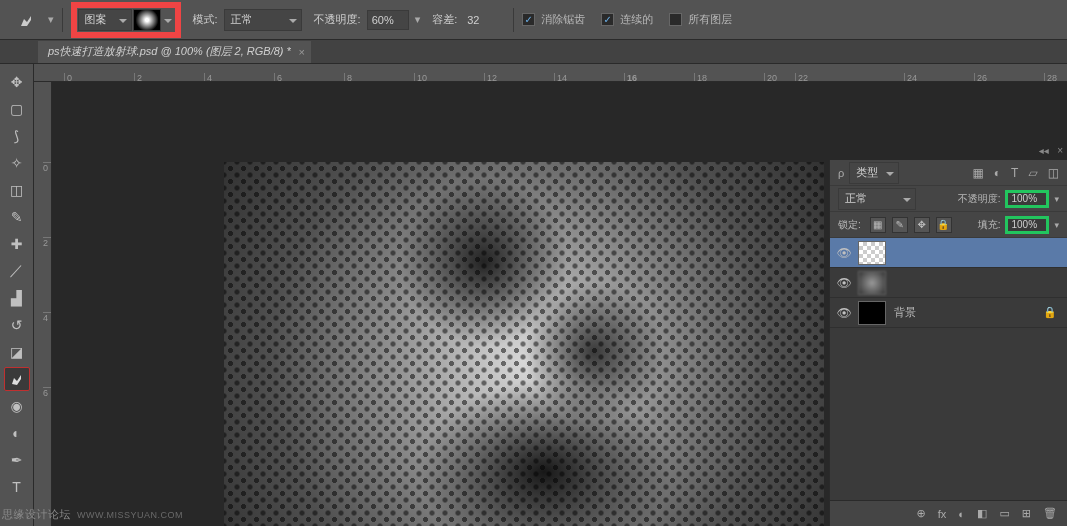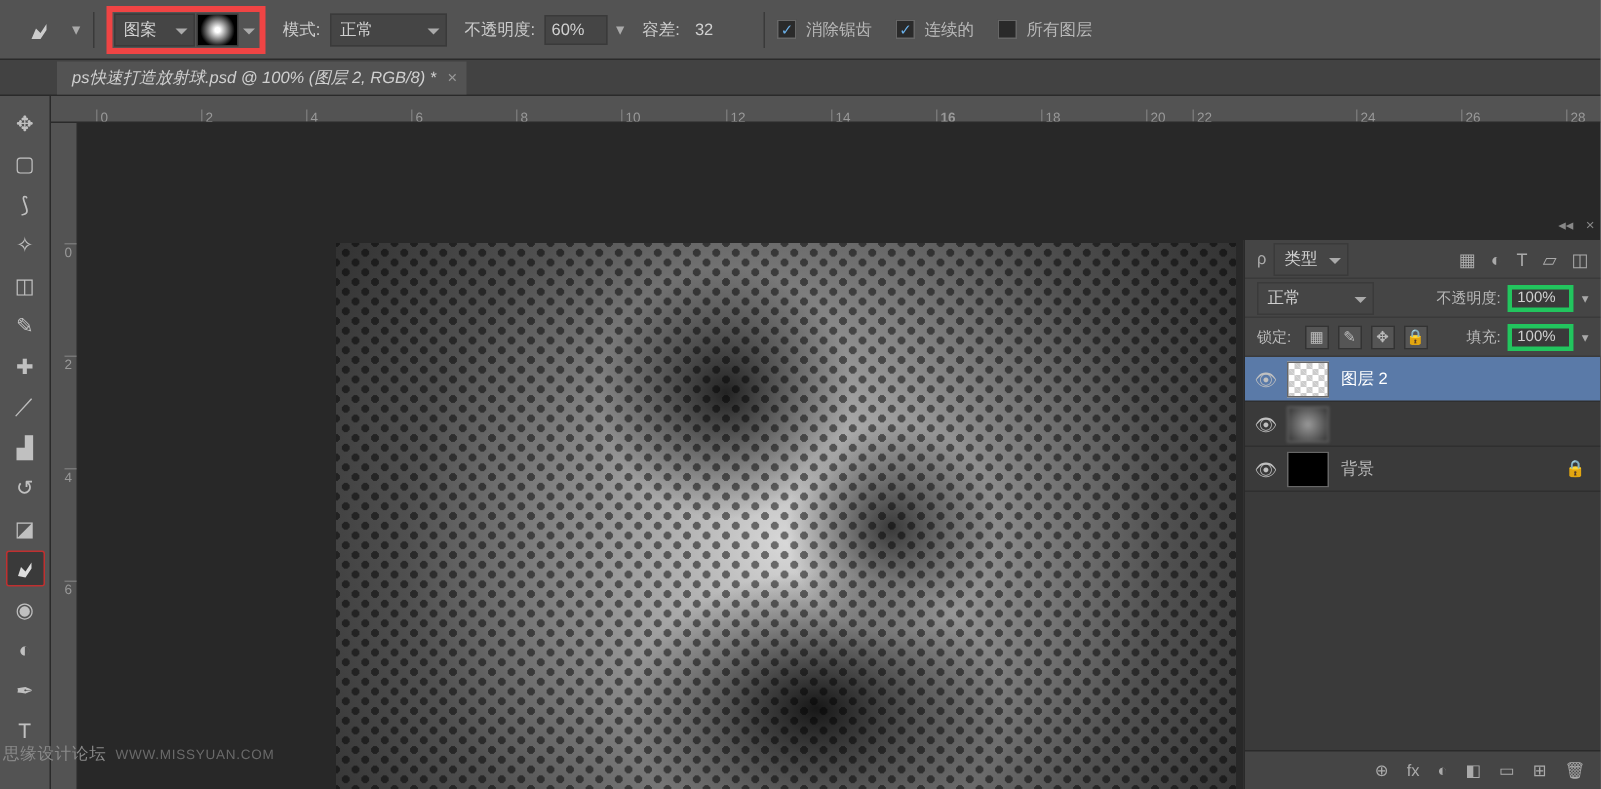--- a/index.html
+++ b/index.html
@@ -5,21 +5,21 @@
 * { margin: 0; padding: 0; box-sizing: border-box; font-family: "Microsoft YaHei", sans-serif; }
 body { background: #535353; color: #b8b8b8; font-size: 11px; width: 1067px; height: 526px; overflow: hidden; position: relative; }
 
 .options-bar { height: 40px; background: #535353; border-bottom: 1px solid #2a2a2a; display: flex; align-items: center; padding-left: 12px; gap: 6px; }
 .tool-hint { width: 30px; height: 24px; display: flex; align-items: center; justify-content: center; }
 .sep { width: 1px; height: 24px; background: #3a3a3a; margin: 0 2px; }
 .dropdown { background: #454545; border: 1px solid #3a3a3a; height: 22px; display: flex; align-items: center; padding: 0 18px 0 6px; position: relative; color: #d0d0d0; }
 .dropdown::after { content: ""; position: absolute; right: 4px; top: 9px; border-left: 4px solid transparent; border-right: 4px solid transparent; border-top: 4px solid #aaa; }
 .pattern-swatch { width: 28px; height: 22px; background: radial-gradient(circle, #fff 10%, #000 70%); border: 1px solid #3a3a3a; position: relative; }
 .pattern-swatch::after { content: ""; position: absolute; right: -12px; top: 9px; border-left: 4px solid transparent; border-right: 4px solid transparent; border-top: 4px solid #aaa; }
-.pattern-group { display: flex; align-items: flex-end; border: 4px solid #ef4444; padding: 1px; gap: 1px; }
+.pattern-group { display: flex; align-items: flex-end; border: 6px solid #ef4444; padding: 1px; gap: 1px; }
 .label { color: #ccc; margin-left: 6px; }
 .num-field { background: #454545; border: 1px solid #3a3a3a; height: 20px; width: 42px; color: #d0d0d0; display: flex; align-items: center; padding: 0 4px; }
 .nf-plain { background: transparent; border: none; }
 .chk { width: 13px; height: 13px; background: #2a2a2a; border: 1px solid #666; display: inline-flex; align-items: center; justify-content: center; color: #6bb0e8; font-size: 10px; }
 
 .tab-bar { height: 24px; background: #424242; display: flex; align-items: center; padding-left: 38px; border-bottom: 1px solid #2a2a2a; }
 .doc-tab { background: #535353; height: 22px; padding: 0 20px 0 10px; display: flex; align-items: center; font-size: 11px; font-style: italic; color: #d0d0d0; position: relative; }
 .doc-tab .x { position: absolute; right: 6px; color: #999; font-style: normal; }
 
 .toolbox { position: absolute; left: 0; top: 64px; width: 34px; bottom: 0; background: #535353; border-right: 1px solid #2a2a2a; display: flex; flex-direction: column; align-items: center; padding-top: 6px; gap: 3px; }
@@ -71,21 +71,21 @@
 .eye { width: 28px; text-align: center; color: #c0c0c0; font-size: 12px; }
 .thumb { width: 28px; height: 24px; border: 1px solid #666; margin-right: 8px; background: #888; }
 .thumb.checker { background-image: linear-gradient(45deg,#ccc 25%,transparent 25%,transparent 75%,#ccc 75%),linear-gradient(45deg,#ccc 25%,transparent 25%,transparent 75%,#ccc 75%); background-size: 8px 8px; background-position: 0 0,4px 4px; background-color: #fff; }
 .thumb.blur { background: radial-gradient(circle,#999,#333); filter: blur(1px); }
 .thumb.solid { background: #000; }
 .lname { flex: 1; font-size: 11px; }
 .lock-badge { margin-right: 10px; color: #aaa; }
 
 .panel-footer { height: 26px; background: #454545; border-top: 1px solid #2a2a2a; display: flex; align-items: center; justify-content: flex-end; gap: 12px; padding: 0 10px; color: #aaa; font-size: 11px; }
 
-.watermark { position: absolute; left: 2px; bottom: 16px; color: #8a8a8a; font-size: 11px; letter-spacing: 0.5px; display:flex; align-items:center; gap:6px;}
+.watermark { position: absolute; left: 2px; bottom: 4px; color: #8a8a8a; font-size: 11px; letter-spacing: 0.5px; display:flex; align-items:center; gap:6px;}
 .watermark .url { font-size:9px; color:#6a6a6a; }
 
 svg { display: block; }
 </style>
 </head>
 <body>
 
 <div class="options-bar">
   <div class="tool-hint">
     <svg width="18" height="18" viewBox="0 0 18 18">
@@ -212,21 +212,20 @@
     </div>
     <span style="margin-left:auto;">填充:</span>
     <div class="small-field">100%</div>
     <span style="color:#aaa;font-size:9px;">▾</span>
   </div>
 
   <div class="layer-list" id="layerList">
       <div class="layer-item sel">
         <span class="eye">👁</span>
         <div class="thumb checker"></div>
-        <span class="lname">图层 2</span>
       </div>
       <div class="layer-item">
         <span class="eye">👁</span>
         <div class="thumb blur"></div>
       </div>
       <div class="layer-item">
         <span class="eye">👁</span>
         <div class="thumb solid"></div>
         <span class="lname">背景</span>
         <span class="lock-badge">🔒</span>

